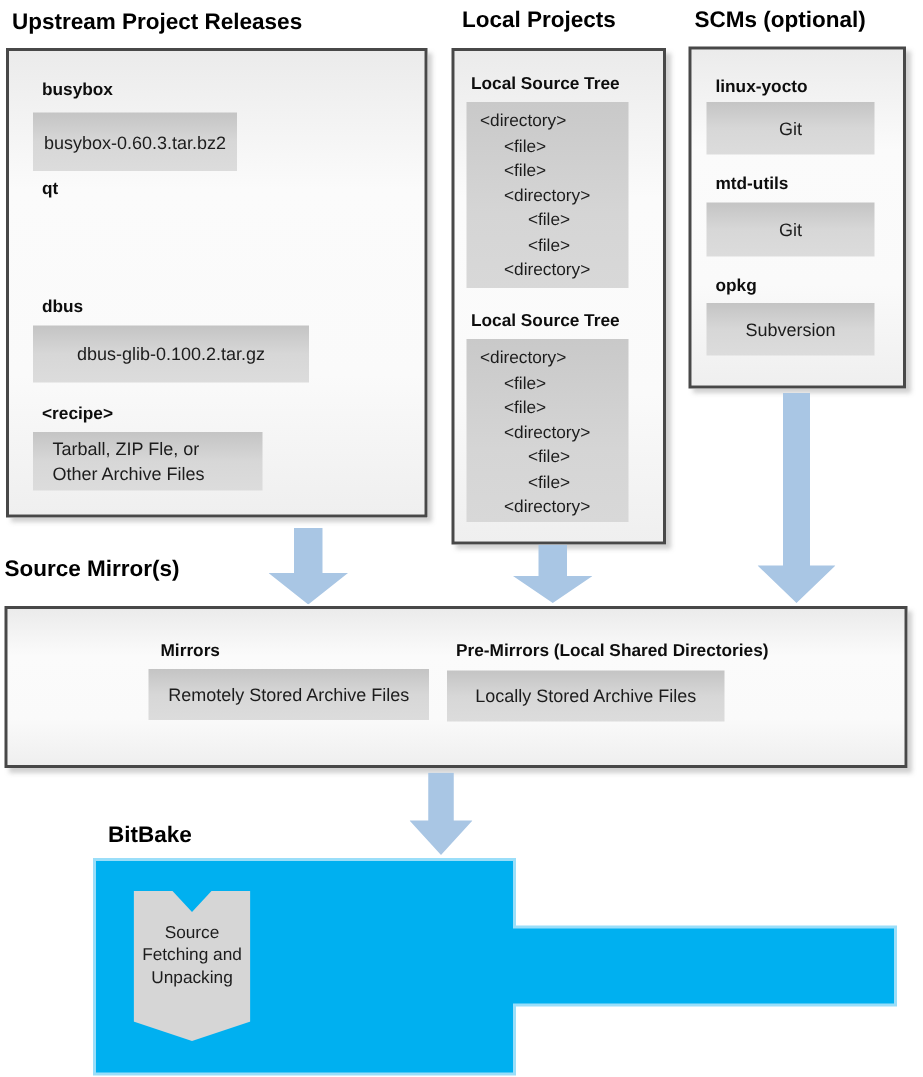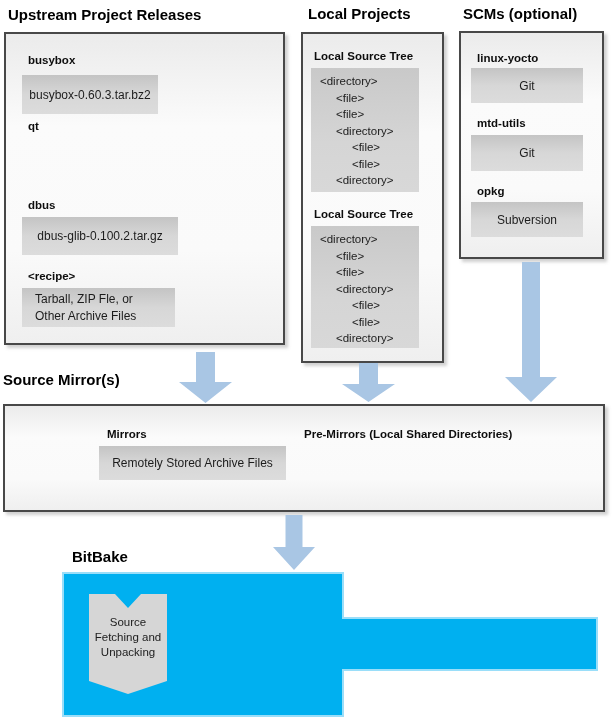--- a/index.html
+++ b/index.html
@@ -40,21 +40,21 @@
 
   <div class="title" style="left:8px;top:6px;">Upstream Project Releases</div>
   <div class="panel" style="left:4px;top:32px;width:277px;height:309px;"></div>
 
   <div class="lbl" style="left:28px;top:54px;">busybox</div>
   <div class="gbox" style="left:22px;top:75px;width:136px;height:39px;">busybox-0.60.3.tar.bz2</div>
 
   <div class="lbl" style="left:28px;top:120px;">qt</div>
 
   <div class="lbl" style="left:28px;top:199px;">dbus</div>
-  <div class="gbox" style="left:22px;top:217px;width:156px;height:38px;">dbus-glib-0.100.2.tar.gz</div>
+  <div class="gbox" style="left:22px;top:217px;width:184px;height:38px;">dbus-glib-0.100.2.tar.gz</div>
 
   <div class="lbl" style="left:28px;top:270px;">&lt;recipe&gt;</div>
   <div class="gbox left" style="left:22px;top:288px;width:153px;height:39px;padding-left:13px;line-height:16.5px;box-sizing:border-box;">Tarball, ZIP Fle, or
 Other Archive Files</div>
 
   <div class="title" style="left:308px;top:5px;">Local Projects</div>
   <div class="panel" style="left:301px;top:32px;width:139px;height:327px;"></div>
 
   <div class="lbl" style="left:314px;top:50px;">Local Source Tree</div>
   <div class="tree" style="left:311px;top:68px;width:108px;height:124px;">&lt;directory&gt;
@@ -90,20 +90,21 @@
   <div class="arrow" style="left:342px;top:363px;width:53px;height:39px;clip-path:polygon(17px 0,36px 0,36px 21px,53px 21px,26.5px 39px,0 21px,17px 21px);"></div>
   <div class="arrow" style="left:505px;top:262px;width:52px;height:140px;clip-path:polygon(17px 0,35px 0,35px 115px,52px 115px,26px 140px,0 115px,17px 115px);"></div>
 
   <div class="title" style="left:3px;top:371px;text-align:right;">Source Mirror(s)</div>
   <div class="panel" style="left:3px;top:404px;width:598px;height:104px;"></div>
 
   <div class="lbl" style="left:107px;top:428px;">Mirrors</div>
   <div class="gbox" style="left:99px;top:446px;width:187px;height:34px;">Remotely Stored Archive Files</div>
 
   <div class="lbl" style="left:304px;top:428px;">Pre-Mirrors (Local Shared Directories)</div>
+  <div class="gbox" style="left:298px;top:447px;width:185px;height:34px;">Locally Stored Archive Files</div>
 
   <div class="arrow" style="left:273px;top:515px;width:42px;height:55px;clip-path:polygon(12.5px 0,29.5px 0,29.5px 32px,42px 32px,21px 55px,0 32px,12.5px 32px);"></div>
 
   <div class="title" style="left:72px;top:548px;z-index:3;">BitBake</div>
 
   <svg id="bitbake-svg" width="615" height="718" viewBox="0 0 615 718">
     <polygon points="63,573 343,573 343,618 597,618 597,670 343,670 343,716 63,716" fill="#00B0F0" stroke="#9adef9" stroke-width="2"></polygon>
   </svg>
 
   <div id="fetch-ribbon">Source

